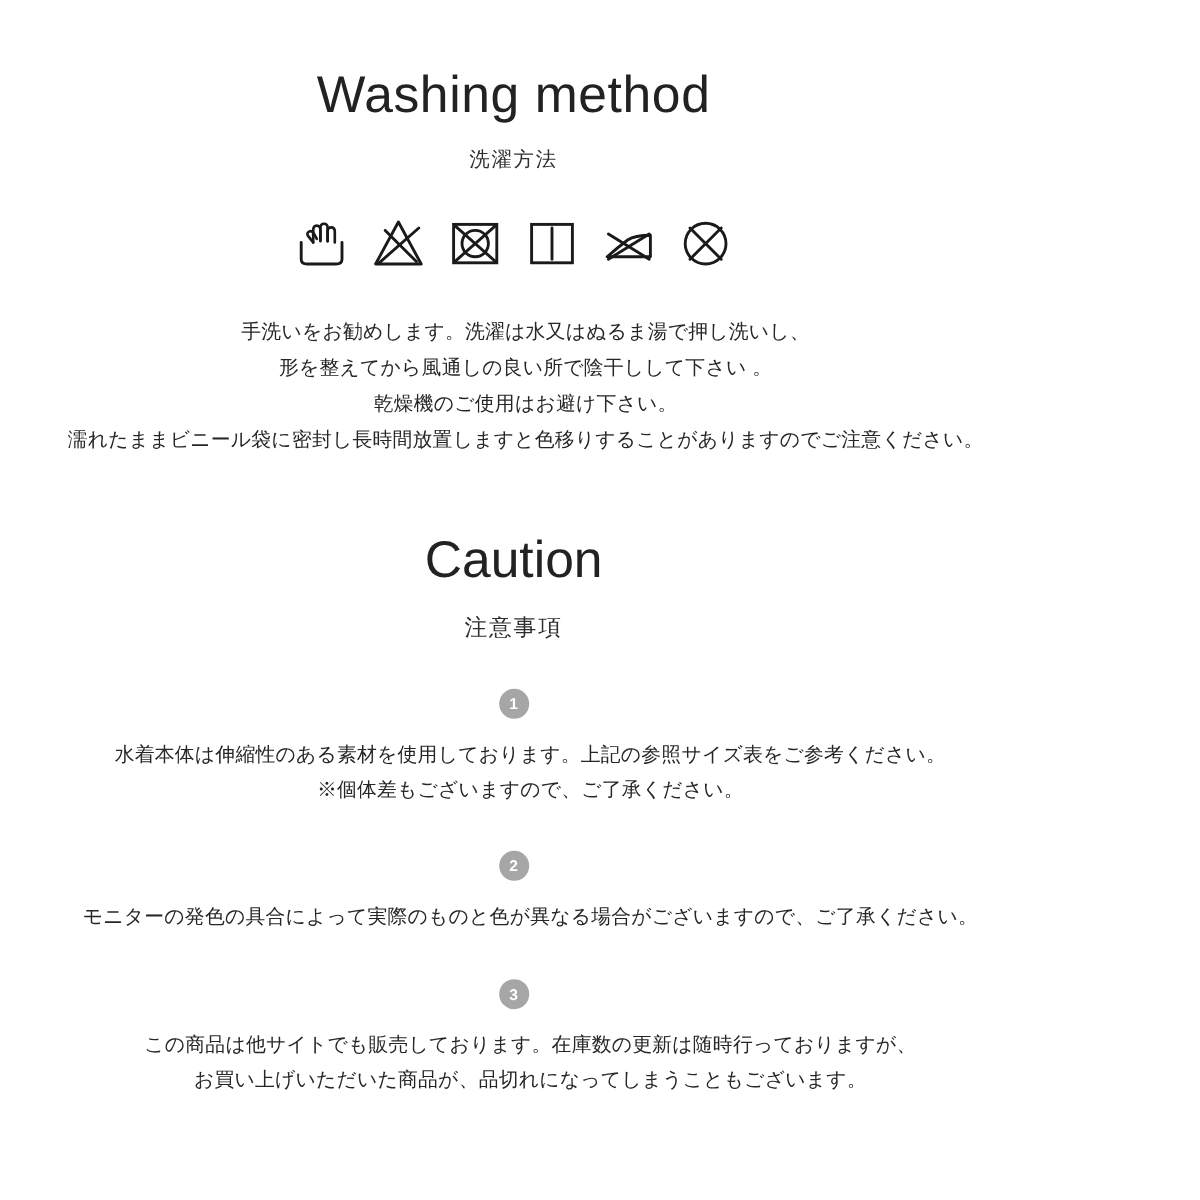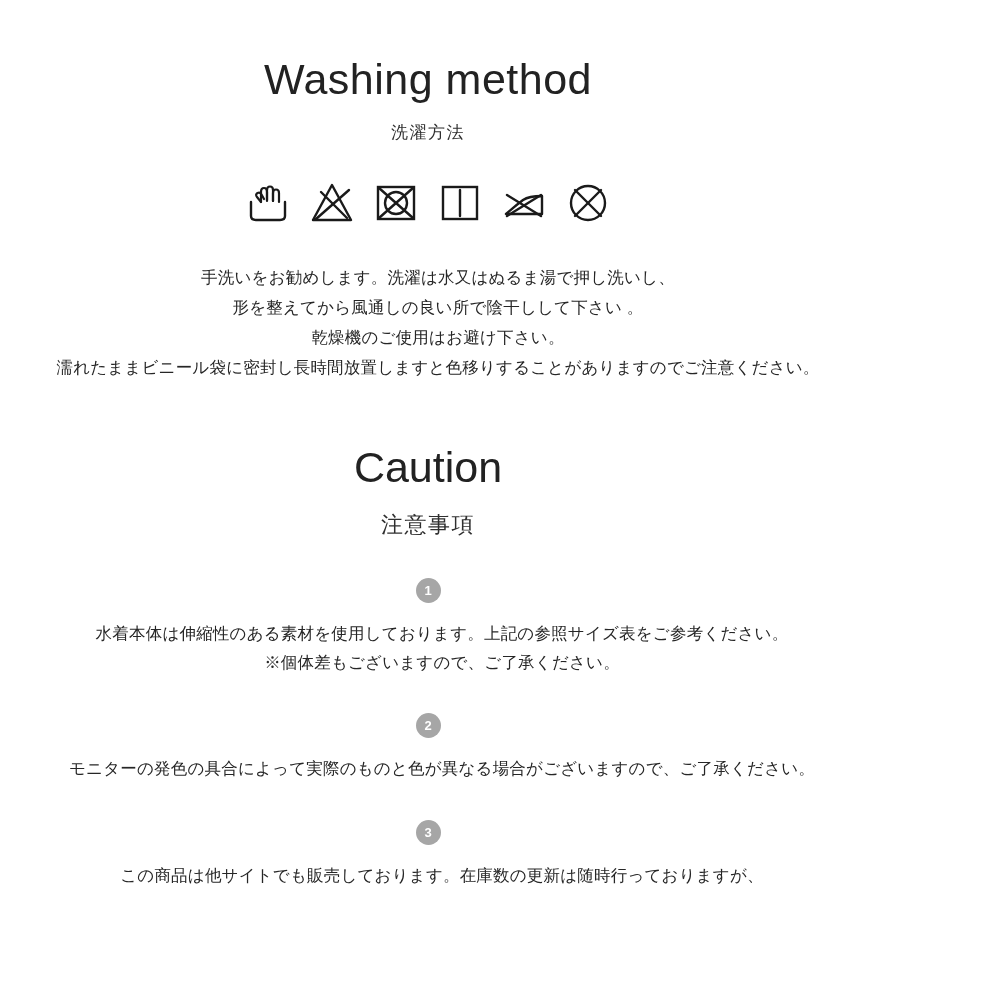--- a/index.html
+++ b/index.html
@@ -73,21 +73,21 @@
     text-align: center;
   }
   .caution-title-en {
     font-size: 43px;
     font-weight: 400;
     color: #222222;
     margin: 0;
     line-height: 1.1;
   }
   .caution-title-ja {
-    font-size: 22px;
+    font-size: 19px;
     color: #2f2f2f;
     letter-spacing: 1.5px;
     margin-top: 18px;
   }
 
   .note-block {
     margin-top: 38px;
   }
   .note-block + .note-block {
     margin-top: 36px;
@@ -191,17 +191,18 @@
       <span class="badge">2</span>
       <div class="note-text">
         <div>モニターの発色の具合によって実際のものと色が異なる場合がございますので、ご了承ください。</div>
       </div>
     </div>
 
     <div class="note-block">
       <span class="badge">3</span>
       <div class="note-text">
         <div>この商品は他サイトでも販売しております。在庫数の更新は随時行っておりますが、</div>
+        <div>お買い上げいただいた商品が、品切れになってしまうこともございます。</div>
       </div>
     </div>
   </section>
 
 </div>
 
 </body></html>

